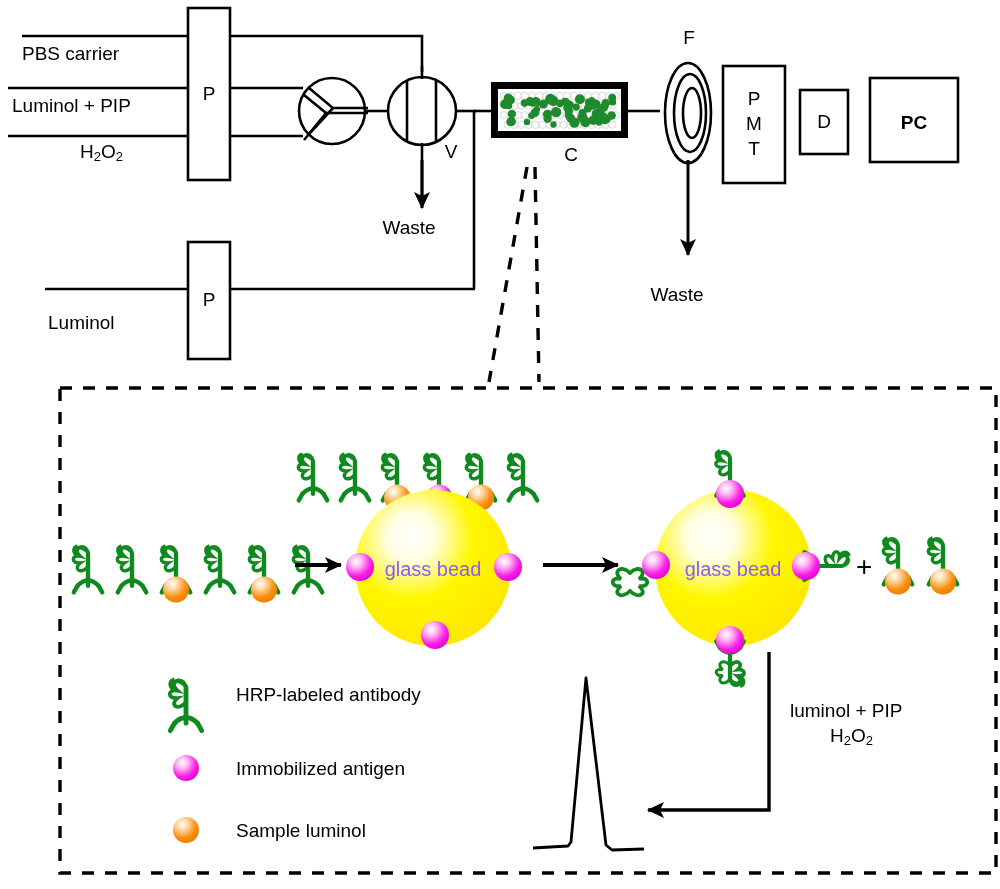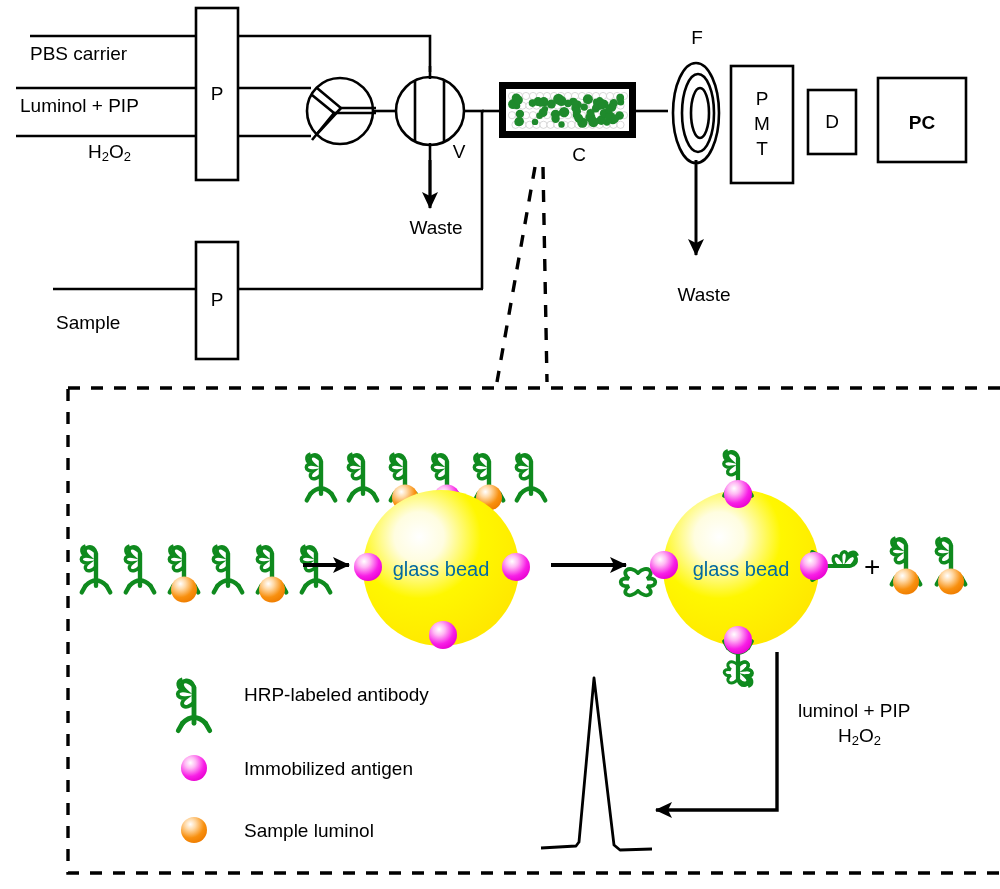--- a/index.html
+++ b/index.html
@@ -1,29 +1,29 @@
 <!DOCTYPE html>
 <html><head>
 <meta charset="utf-8">
 <title>FIA-CL Immunoassay Schematic</title>
 <style>
   html,body{margin:0;padding:0;background:#ffffff;}
   body{width:1000px;height:889px;position:relative;overflow:hidden;
        font-family:"Liberation Sans","DejaVu Sans",sans-serif;color:#000;}
-  #root{position:absolute;left:16px;top:0;width:888px;height:889px;border-radius:6px;}
+  #root{position:absolute;left:8px;top:0;width:888px;height:889px;border-radius:6px;}
   svg.layer{position:absolute;left:0;top:0;width:1000px;height:889px;overflow:visible;}
   .lbl{position:absolute;font-family:"Liberation Sans","DejaVu Sans",sans-serif;
        font-size:19px;color:#000;white-space:nowrap;line-height:1.1;}
-  .lbl.c{transform:translateX(-50%);margin-left:19px;}
+  .lbl.c{transform:translateX(-50%);}
   .lbl sub{font-size:13px;vertical-align:-0.25em;}
   .lbl.two{text-align:center;}
   .boxlbl{position:absolute;font-size:19px;text-align:center;
           transform:translate(-50%,-50%);line-height:1.12;white-space:nowrap;}
   .bead-text{position:absolute;font-size:20px;transform:translate(-50%,-50%);
-             color:#0369a1;white-space:nowrap;}
+             color:#8b5cf6;white-space:nowrap;}
   .legend-text{position:absolute;font-size:19px;white-space:nowrap;}
 </style>
 </head>
 <body>
 
 <div id="root">
 
   <svg class="layer" viewBox="0 0 1000 889">
     <defs>
       <marker id="arrowBlack" markerWidth="12" markerHeight="12" refX="10" refY="5" orient="auto" markerUnits="userSpaceOnUse">
@@ -374,21 +374,21 @@
     <g transform="translate(178,675) scale(1.05)">
       <use href="#ab-glyph"></use>
     </g>
     <circle cx="178" cy="768" r="13" fill="url(#magGrad)"></circle>
     <circle cx="178" cy="830" r="13" fill="url(#orgGrad)"></circle>
   </svg>
 
   <div class="lbl" style="left:14px;  top:44px;">PBS  carrier</div>
   <div class="lbl" style="left:4px;   top:96px;">Luminol + PIP</div>
   <div class="lbl" style="left:72px;  top:142px;"><span>H<sub>2</sub>O<sub>2</sub></span></div>
-  <div class="lbl" style="left:40px;  top:313px;">Sample</div>
+  <div class="lbl" style="left:40px;  top:313px;">Luminol</div>
 
   <div class="boxlbl" style="left:201px; top:94px;">P</div>
   <div class="boxlbl" style="left:201px; top:300px;">P</div>
   <div class="boxlbl" style="left:443px; top:152px;">V</div>
   <div class="boxlbl" style="left:563px; top:155px;">C</div>
   <div class="boxlbl" style="left:681px; top:38px;">F</div>
 
   <div class="boxlbl" style="left:746px; top:99px;">P</div>
   <div class="boxlbl" style="left:746px; top:124px;">M</div>
   <div class="boxlbl" style="left:746px; top:149px;">T</div>

